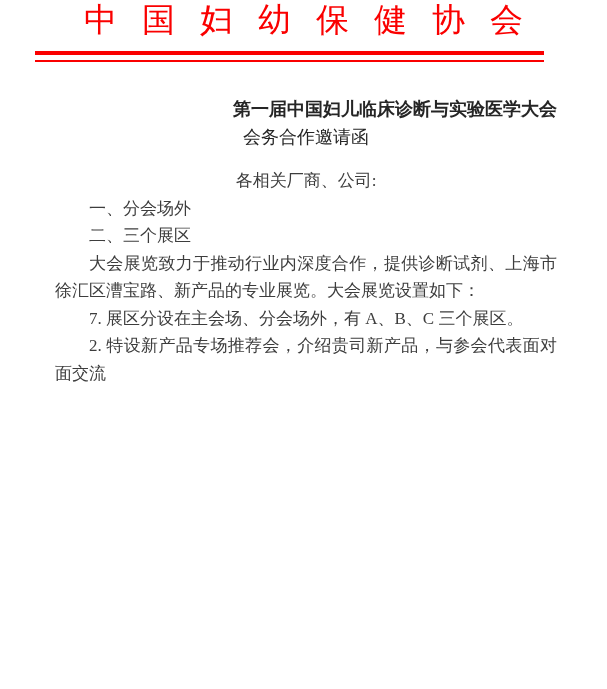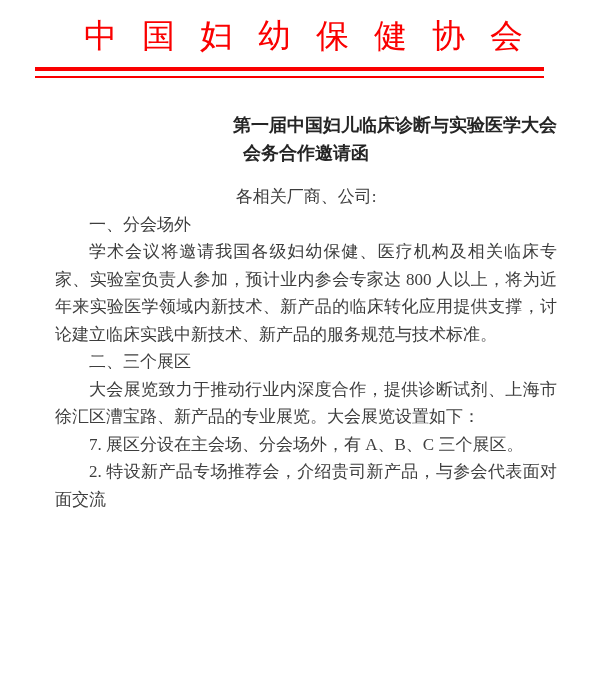--- a/index.html
+++ b/index.html
@@ -11,21 +11,21 @@
     position: relative;
     width: 607px;
     height: 689px;
     margin: 0 auto;
     background: var(--paper);
     color: var(--ink);
     overflow: hidden;
   }
 
   
-  .letterhead { padding-top: 16px; }
+  .letterhead { padding-top: 0; }
   .org-name {
     color: var(--accent);
     font-size: 33px;
     line-height: 40px;
     font-weight: 500;
     text-align: center;
     letter-spacing: 25px;
     padding-left: 25px; 
     white-space: nowrap;
   }
@@ -44,21 +44,21 @@
     margin-top: 33px;
     font-size: 18px;
     line-height: 28px;
     font-weight: bold;
     text-align: right;
     color: #252525;
   }
   .subtitle {
     font-size: 18px;
     line-height: 28px;
-    font-weight: bold;
+    font-weight: normal;
     text-align: center;
     color: #252525;
   }
   .salutation { margin-top: 16px; text-align: center; }
   .doc p.block {
     text-indent: 2em;
     text-align: justify;
     text-justify: inter-character;
   }
   .u {
@@ -77,21 +77,20 @@
     <div class="rule thick"></div>
     <div class="rule thin"></div>
   </header>
 
   <main class="doc">
     <h1 class="title">第一届中国妇儿临床诊断与实验医学大会</h1>
     <h2 class="subtitle">会务合作邀请函</h2>
     <p class="salutation">各相关厂商、公司:</p>
     <div>
         <p class="block heading"><span>一、分会场外</span></p>
-        <p class="block paragraph"><span>学术会议将邀请我国各级妇幼保健、医疗机构及相关临床专家、实验室负责人参加，预计业内参会专家达 800 人以上，将为近年来实验医学领域内新技术、新产品的临床转化应用提供支撑，讨论建立临床实践中新技术、新产品的服务规范与技术标准。</span></p>
         <p class="block heading"><span>二、三个展区</span></p>
         <p class="block paragraph"><span>大会展览致力于推动行业内深度合作，提供诊断试剂、上海市徐汇区漕宝路、新产品的专业展览。大会展览设置如下：</span></p>
         <p class="block list-item"><span>7. 展区分设在主会场、分会场外，有 A、B、C 三个展区。</span></p>
         <p class="block list-item"><span>2. 特设新产品专场推荐会，介绍贵司新产品，与参会代表面对面交流</span></p>
       </div>
   </main>
 
 </div>
 
 </body></html>

